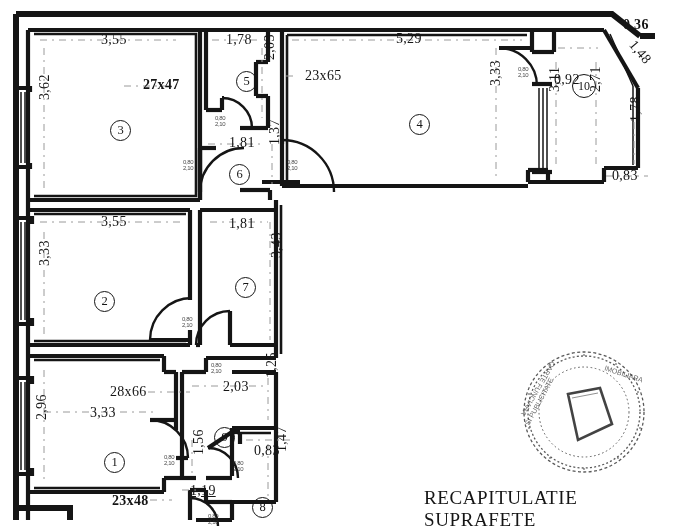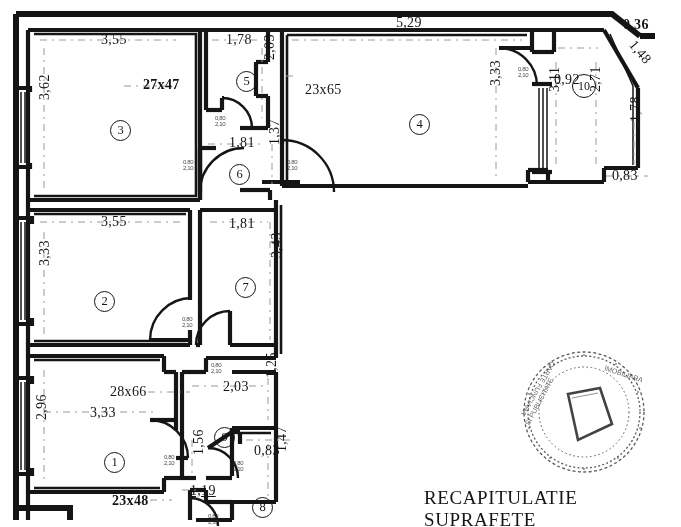--- a/index.html
+++ b/index.html
@@ -301,21 +301,21 @@
       <path class="dash" d="M 148 392 L 190 392"></path>
       <path class="dash" d="M 150 500 L 172 500"></path>
     </g>
   </svg>
 
   <div id="text-layer">
       <div class="tx dim" style="left: 101px; top: 33px;">3,55</div>
       <div class="tx dim rot90" style="left: 38px; top: 100px;">3,62</div>
       <div class="tx dim" style="left: 226px; top: 33px;">1,78</div>
       <div class="tx dim rot90" style="left: 263px; top: 60px;">2,03</div>
-      <div class="tx dim" style="left: 396px; top: 16px;">5,29</div>
+      <div class="tx dim" style="left: 396px; top: 32px;">5,29</div>
       <div class="tx dim rot90" style="left: 489px; top: 86px;">3,33</div>
       <div class="tx dim" style="left: 554px; top: 40px; margin-top: 33px;">0,92</div>
       <div class="tx dim" style="left: 623px; top: 18px; font-weight: bold;">0,36</div>
       <div class="tx dim rot-diag" style="left: 637px; top: 38px;">1,48</div>
       <div class="tx dim rot90" style="left: 548px; top: 92px;">3,11</div>
       <div class="tx dim rot90" style="left: 589px; top: 92px;">2,71</div>
       <div class="tx dim rot90" style="left: 629px; top: 122px;">1,78</div>
       <div class="tx dim" style="left: 612px; top: 169px;">0,83</div>
       <div class="tx dim" style="left: 229px; top: 136px;">1,81</div>
       <div class="tx dim rot90" style="left: 268px; top: 145px;">1,37</div>
@@ -325,21 +325,21 @@
       <div class="tx dim rot90" style="left: 270px; top: 258px;">3,43</div>
       <div class="tx dim" style="left: 223px; top: 380px;">2,03</div>
       <div class="tx dim rot90" style="left: 265px; top: 378px;">1,25</div>
       <div class="tx dim rot90" style="left: 35px; top: 420px;">2,96</div>
       <div class="tx dim" style="left: 90px; top: 406px;">3,33</div>
       <div class="tx dim" style="left: 254px; top: 444px;">0,83</div>
       <div class="tx dim rot90" style="left: 275px; top: 452px;">1,47</div>
       <div class="tx dim rot90" style="left: 192px; top: 455px;">1,56</div>
       <div class="tx dim" style="left: 190px; top: 484px; text-decoration: underline;">1,19</div>
       <div class="tx opening" style="left: 143px; top: 78px; font-weight: bold;">27x47</div>
-      <div class="tx opening" style="left: 305px; top: 83px;">23x65</div>
+      <div class="tx opening" style="left: 305px; top: 69px;">23x65</div>
       <div class="tx opening" style="left: 110px; top: 385px; text-align: right;">28x66</div>
       <div class="tx opening" style="left: 112px; top: 494px; font-weight: bold;">23x48</div>
       <div class="roomnum" style="left: 104px; top: 452px;">1</div>
       <div class="roomnum" style="left: 94px; top: 291px;">2</div>
       <div class="roomnum" style="left: 110px; top: 120px;">3</div>
       <div class="roomnum" style="left: 409px; top: 114px;">4</div>
       <div class="roomnum" style="left: 236px; top: 71px;">5</div>
       <div class="roomnum" style="left: 229px; top: 164px;">6</div>
       <div class="roomnum" style="left: 235px; top: 277px;">7</div>
       <div class="roomnum" style="left: 252px; top: 497px;">8</div>

